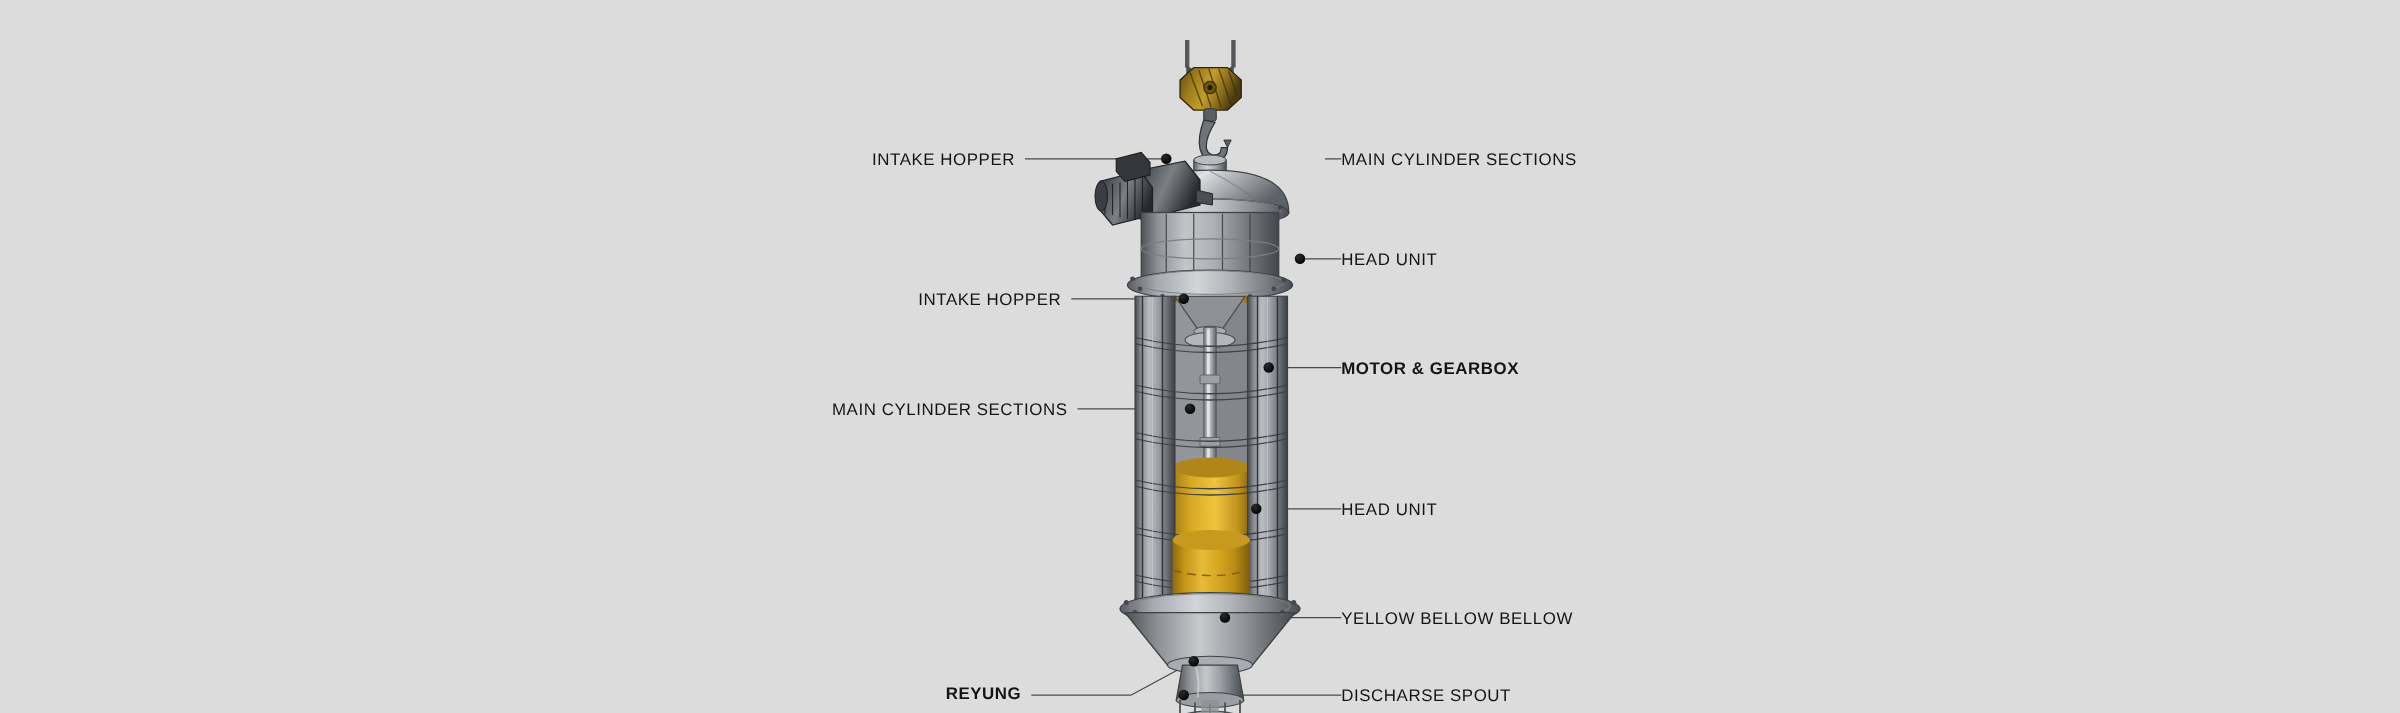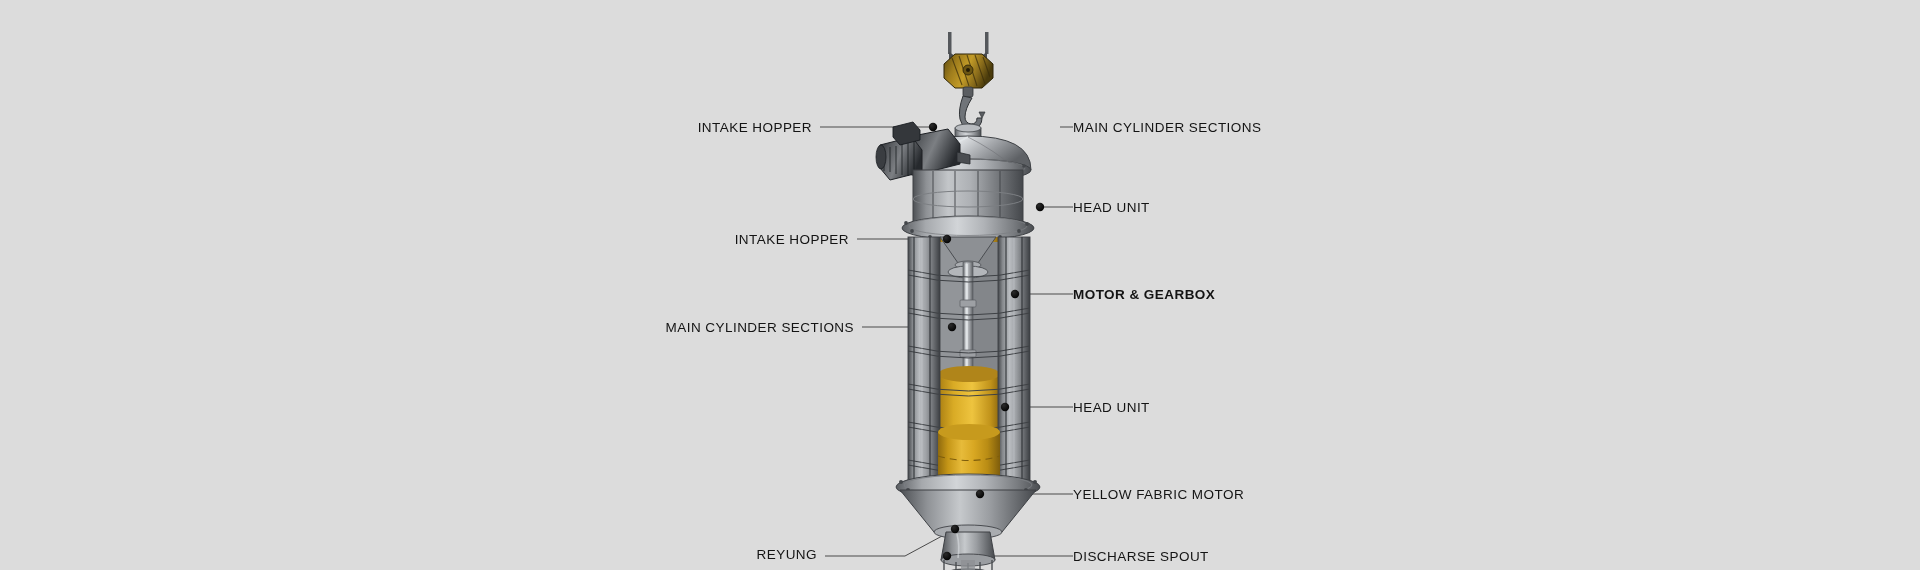--- a/index.html
+++ b/index.html
@@ -356,28 +356,28 @@
         <circle cx="947" cy="524" r="4.2" fill="url(#gDot)"></circle>
       </g>
     </svg>
 
     <div class="label left" style="left:578px; top:89px; width:234px;">INTAKE HOPPER</div>
 
     <div class="label left" style="left:578px; top:201px; width:271px;">INTAKE HOPPER</div>
 
     <div class="label left" style="left:478px; top:289px; width:376px;">MAIN CYLINDER SECTIONS</div>
 
-    <div class="label left" style="left:578px; top:516px; width:239px;">REYUNG</div>
+    <div class="label left" style="left:578px; top:516px; width:239px;font-weight:bold;">REYUNG</div>
 
     <div class="label right" style="left:1073px; top:89px;">MAIN CYLINDER SECTIONS</div>
 
     <div class="label right" style="left:1073px; top:169px;">HEAD UNIT</div>
 
     <div class="label right" style="left:1073px; top:256px;font-weight:bold;">MOTOR &amp; GEARBOX</div>
 
     <div class="label right" style="left:1073px; top:369px;">HEAD UNIT</div>
 
-    <div class="label right" style="left:1073px; top:456px;">YELLOW FABRIC MOTOR</div>
+    <div class="label right" style="left:1073px; top:456px;">YELLOW BELLOW BELLOW</div>
 
     <div class="label right" style="left:1073px; top:518px;text-align:right;">DISCHARSE SPOUT</div>
 
   </div>
 </div>
 
 </body></html>

